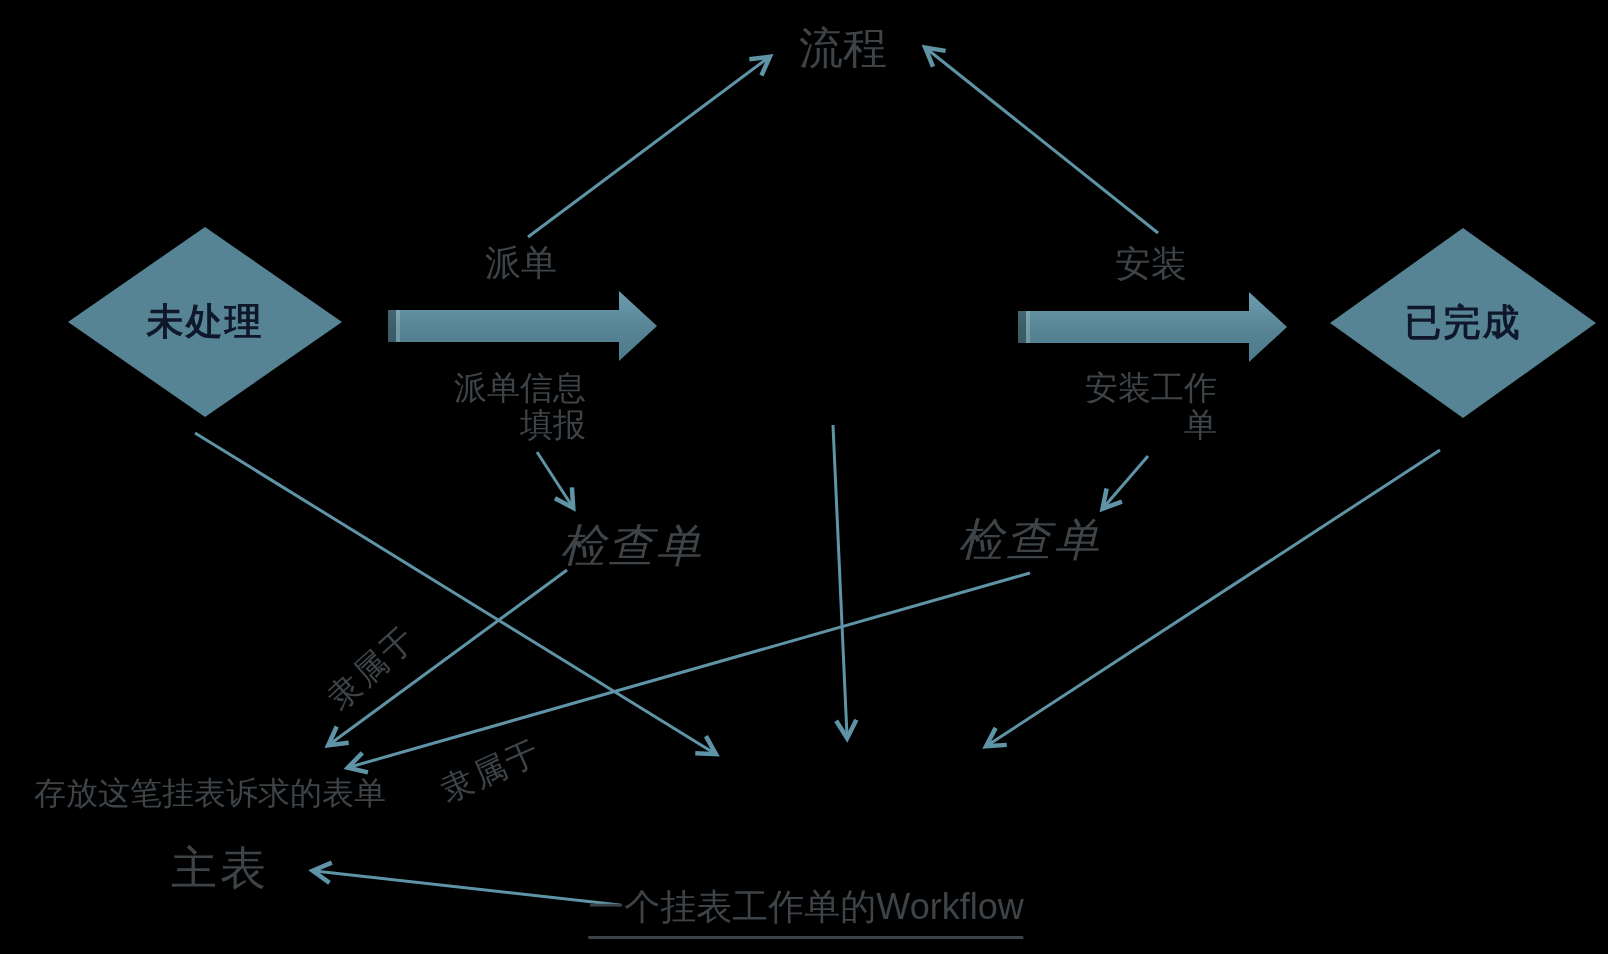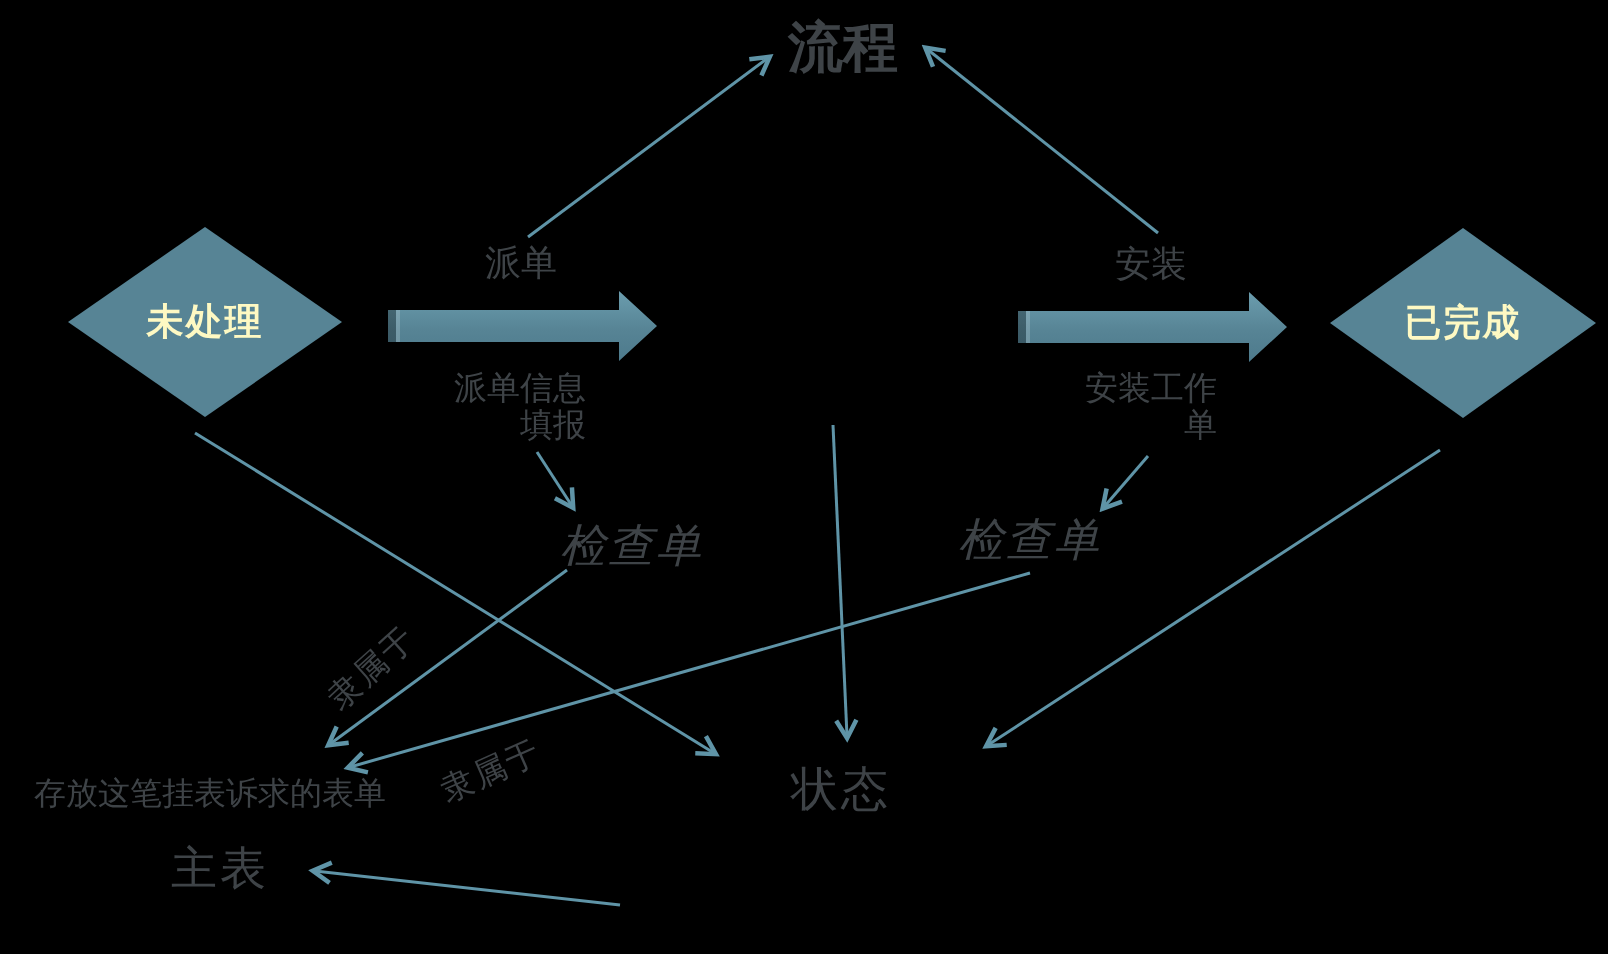--- a/index.html
+++ b/index.html
@@ -18,38 +18,38 @@
   #wires{position:absolute;left:0;top:0;width:1608px;height:954px;pointer-events:none;}
 
   
   .diamond{
     position:absolute;
     clip-path:polygon(50% 0,100% 50%,50% 100%,0 50%);
     background:#578495;
     display:flex;align-items:center;justify-content:center;
   }
   .diamond span{
-    color:#fef9c3;font-size:37px;font-weight:bold;letter-spacing:2px;
+    color:#0f172a;font-size:37px;font-weight:bold;letter-spacing:2px;
   }
   #d1{left:68px;top:227px;width:274px;height:190px;}
   #d2{left:696px;top:229px;width:270px;height:190px;}
   #d3{left:1330px;top:228px;width:266px;height:190px;}
 
   
   .block-arrow{
     position:absolute;width:269px;height:70px;
     clip-path:polygon(0 19px,231px 19px,231px 0,269px 35px,231px 70px,231px 51px,0 51px);
     background-image:
       linear-gradient(90deg, rgba(0,0,0,.30) 0 8px, rgba(255,255,255,.18) 8px 12px, rgba(0,0,0,0) 12px),
       linear-gradient(180deg,#6b9dae 0%,#578495 55%,#4d7a8c 100%);
   }
   #arrow1{left:388px;top:291px;}
   #arrow2{left:1018px;top:292px;}
 
-  .t-process{font-size:55px;left:843px;top:48px;font-weight:bold;}
+  .t-process{font-size:44px;left:843px;top:48px;}
   .t-action{font-size:36px;}
   .t-artifact{font-size:33px;line-height:1.12;}
   .t-checklist{font-size:45px;letter-spacing:3px;font-style:italic;}
   .t-status{font-size:47px;letter-spacing:3px;left:841px;top:789px;}
   .t-formnote{font-size:32px;left:210px;top:794px;white-space:nowrap;}
   .t-maintable{font-size:46px;letter-spacing:3px;left:220px;top:869px;}
   .t-belongs{font-size:33px;letter-spacing:2px;white-space:nowrap;}
   #belongs1{left:372px;top:668px;transform:translate(-50%,-50%) rotate(-42deg);}
   #belongs2{left:491px;top:771px;transform:translate(-50%,-50%) rotate(-24deg);}
   .t-caption{font-size:36px;left:806px;top:911px;white-space:nowrap;
@@ -95,21 +95,21 @@
   <div class="abs gray t-action" style="left:521px;top:263px;">派单</div>
   <div class="abs gray t-action" style="left:1151px;top:264px;">安装</div>
   <div class="abs gray t-artifact ctr" style="left:520px;top:407px;">派单信息
 填报</div>
   <div class="abs gray t-artifact ctr" style="left:1151px;top:407px;">安装工作
 单</div>
 
   <div class="abs gray t-checklist" style="left:632px;top:546px;">检查单</div>
   <div class="abs gray t-checklist" style="left:1030px;top:540px;">检查单</div>
 
-  <div class="abs gray t-status">状态</div>
   <div class="abs gray t-formnote">存放这笔挂表诉求的表单</div>
   <div class="abs gray t-maintable">主表</div>
 
   <div id="belongs1" class="abs gray t-belongs">隶属于</div>
   <div id="belongs2" class="abs gray t-belongs">隶属于</div>
 
+  <div class="abs gray t-caption">一个挂表工作单的Workflow</div>
 
 </div>
 
 </body></html>

